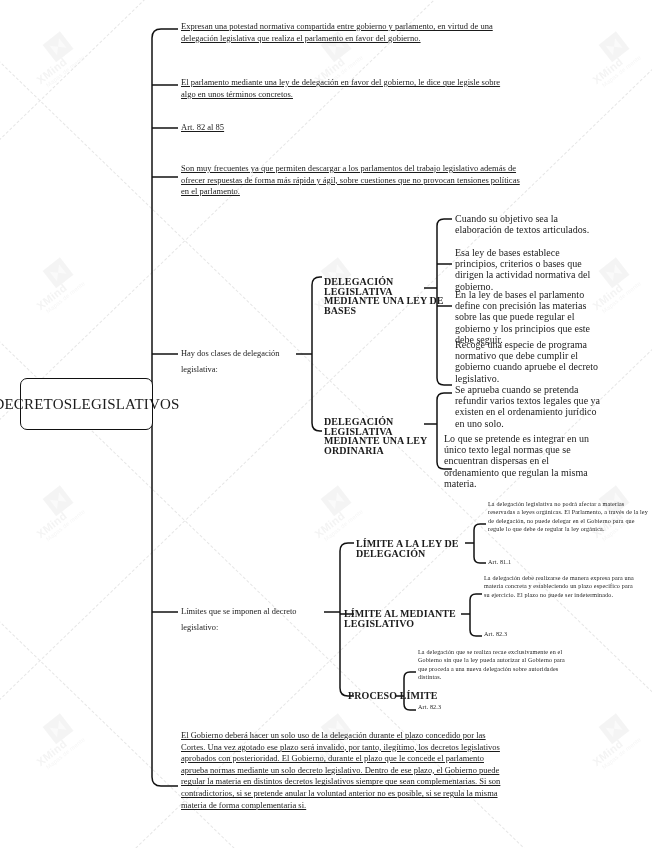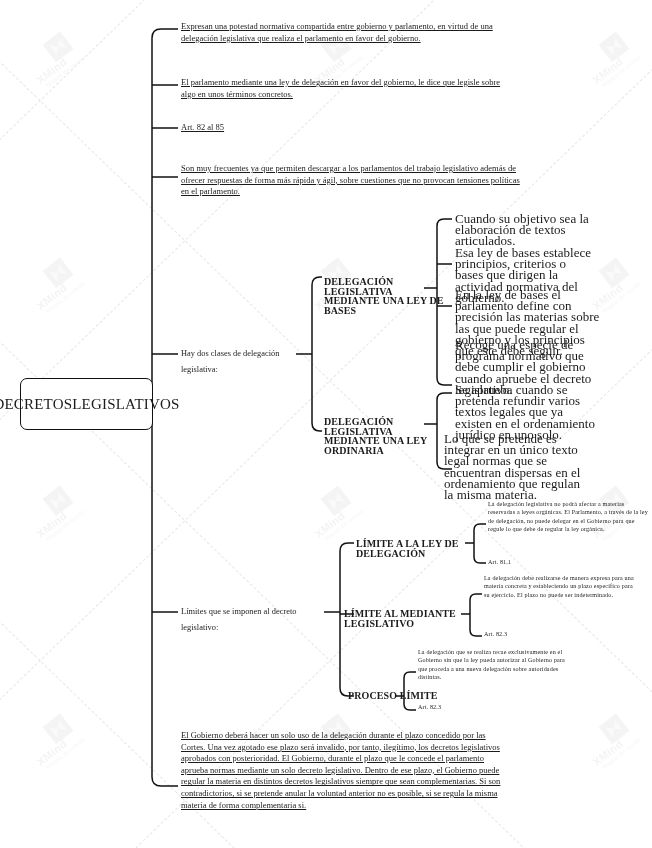--- a/index.html
+++ b/index.html
@@ -64,21 +64,21 @@
     background:#fff;
     display:flex;flex-direction:row;
     align-items:center;justify-content:center;
     font-size:15px;line-height:17px;letter-spacing:.2px;
   }
   #root-node span{display:block;text-align:center;white-space:nowrap;}
 
   
   .leaf{
     position:absolute;
-    font-size:13px;
+    font-size:10px;
     line-height:11.2px;
     letter-spacing:.01px;
     text-align:left;
   }
   .leaf.big{font-size:8.5px;line-height:11.6px;text-decoration:underline;}
   .leaf.bold{
     font-weight:bold;font-size:10px;line-height:9.6px;letter-spacing:.1px;
   }
   .leaf.tiny{
     font-size:6.1px;line-height:8.4px;letter-spacing:.15px;

